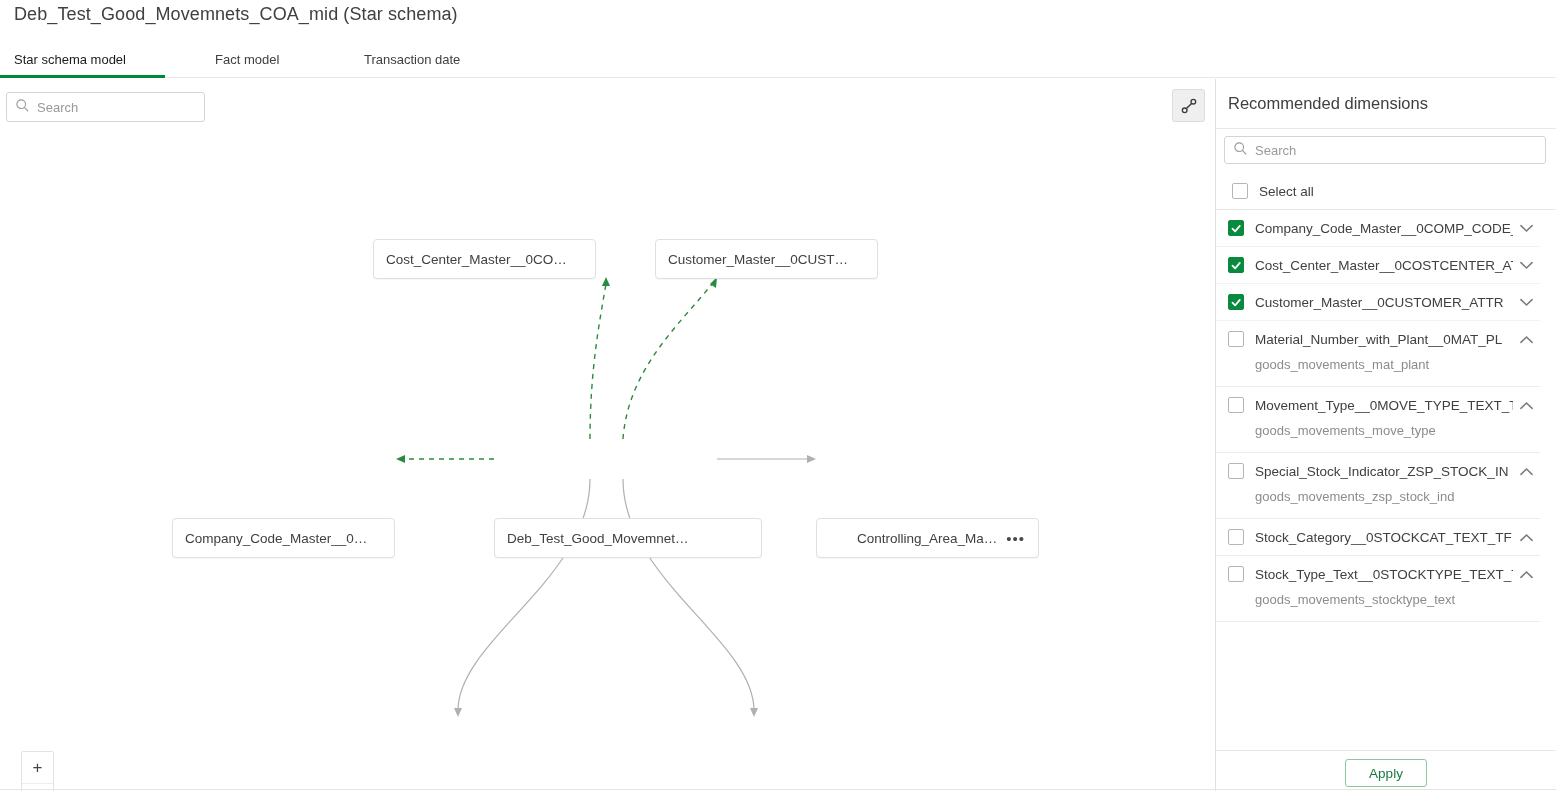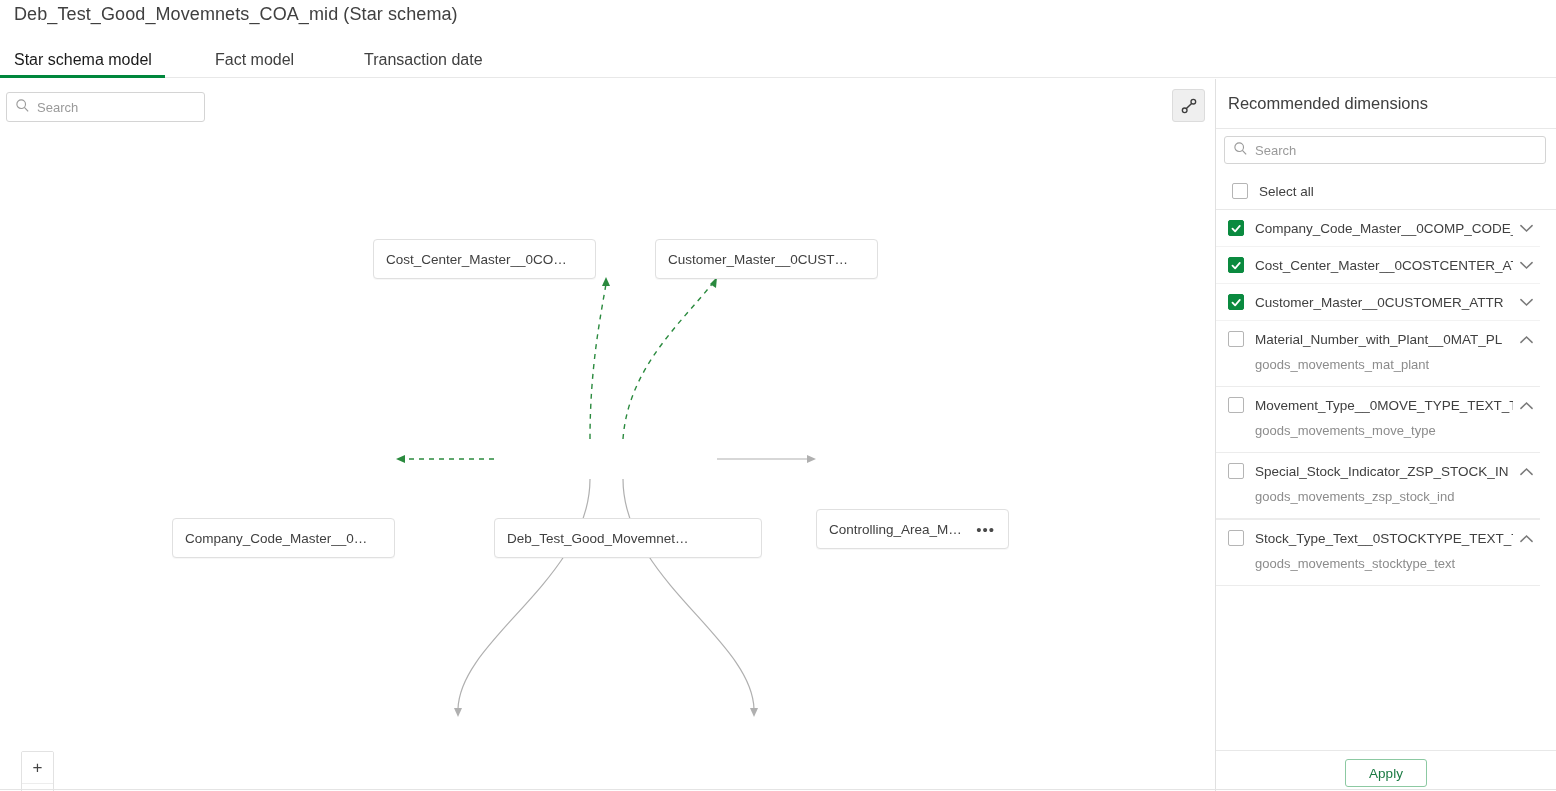--- a/index.html
+++ b/index.html
@@ -21,21 +21,21 @@
     letter-spacing: .1px; white-space: nowrap;
   }
 
   .tabbar {
     position: absolute; left: 0; top: 42px; width: 1556px; height: 36px;
     border-bottom: 1px solid #e8e8e8;
   }
   .tab {
     position: absolute; top: 0; height: 35px;
     display: flex; align-items: center;
-    font-size: 16px; color: #404040;
+    font-size: 13px; color: #404040;
     cursor: pointer; white-space: nowrap;
   }
   .tab.active { color: #1a1a1a; font-weight: 400; }
   .tab-underline {
     position: absolute; left: 0; top: 75px; width: 165px; height: 3px;
     background: #00873c;
   }
 
   
   .canvas {
@@ -263,21 +263,21 @@
     </div>
 
     <div class="node no-dots" style="left:172px; top:439px; width:223px;">
       <span class="label">Company_Code_Master__0…</span>
     </div>
 
     <div class="node no-dots" style="left:494px; top:439px; width:268px;">
       <span class="label">Deb_Test_Good_Movemnet…</span>
     </div>
 
-    <div class="node" style="left:816px; top:430px; width:193px;">
+    <div class="node" style="left:816px; top:439px; width:223px;padding-left:28px;">
       <span class="label">Controlling_Area_Ma…</span>
       <span class="dots">•••</span>
     </div>
 
     <div class="zoom-controls">
       <div class="zoom-btn">
         <span class="zoom-glyph">+</span>
       </div>
       <div class="zoom-btn">
         
@@ -395,20 +395,29 @@
               <span class="dim-label">Special_Stock_Indicator_ZSP_STOCK_IN</span>
               <span class="chev">
                 <svg width="13" height="9" viewBox="0 0 14 9">
                   <path d="M1 7.6L7 1.8 13 7.6" fill="none" stroke="#7a7a7a" stroke-width="1.6" stroke-linecap="round"></path>
                 </svg>
               </span>
             </div>
             <div class="dim-sub">goods_movements_zsp_stock_ind</div>
           </div>
           <div class="dim-row">
+            <div class="dim-head">
+              <span class="cb"></span>
+              <span class="dim-label">Stock_Category__0STOCKCAT_TEXT_TF</span>
+              <span class="chev">
+                <svg width="13" height="9" viewBox="0 0 14 9">
+                  <path d="M1 7.6L7 1.8 13 7.6" fill="none" stroke="#7a7a7a" stroke-width="1.6" stroke-linecap="round"></path>
+                </svg>
+              </span>
+            </div>
           </div>
           <div class="dim-row">
             <div class="dim-head">
               <span class="cb"></span>
               <span class="dim-label">Stock_Type_Text__0STOCKTYPE_TEXT_T</span>
               <span class="chev">
                 <svg width="13" height="9" viewBox="0 0 14 9">
                   <path d="M1 7.6L7 1.8 13 7.6" fill="none" stroke="#7a7a7a" stroke-width="1.6" stroke-linecap="round"></path>
                 </svg>
               </span>

